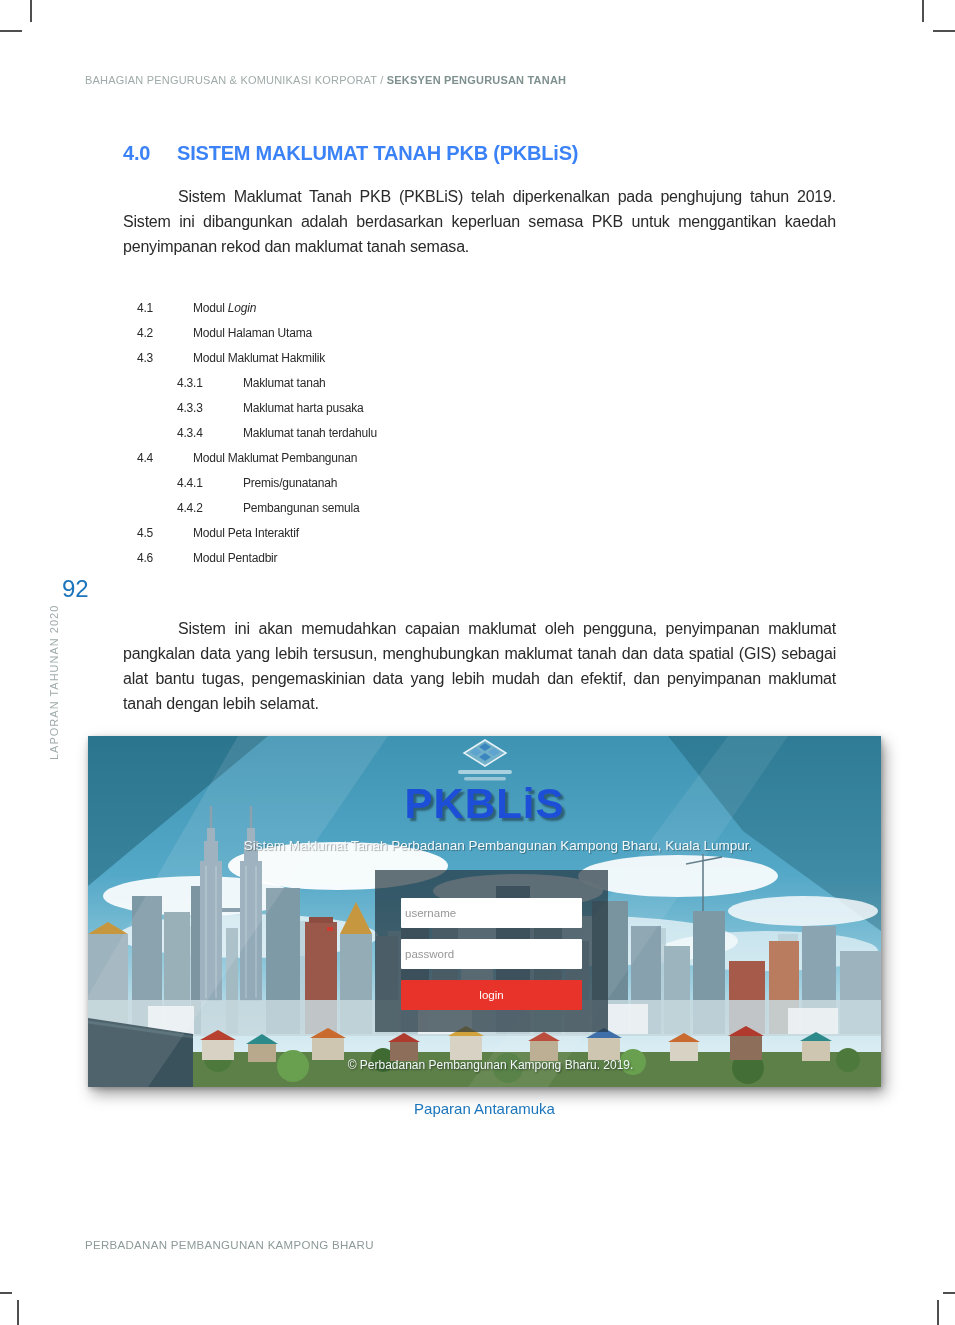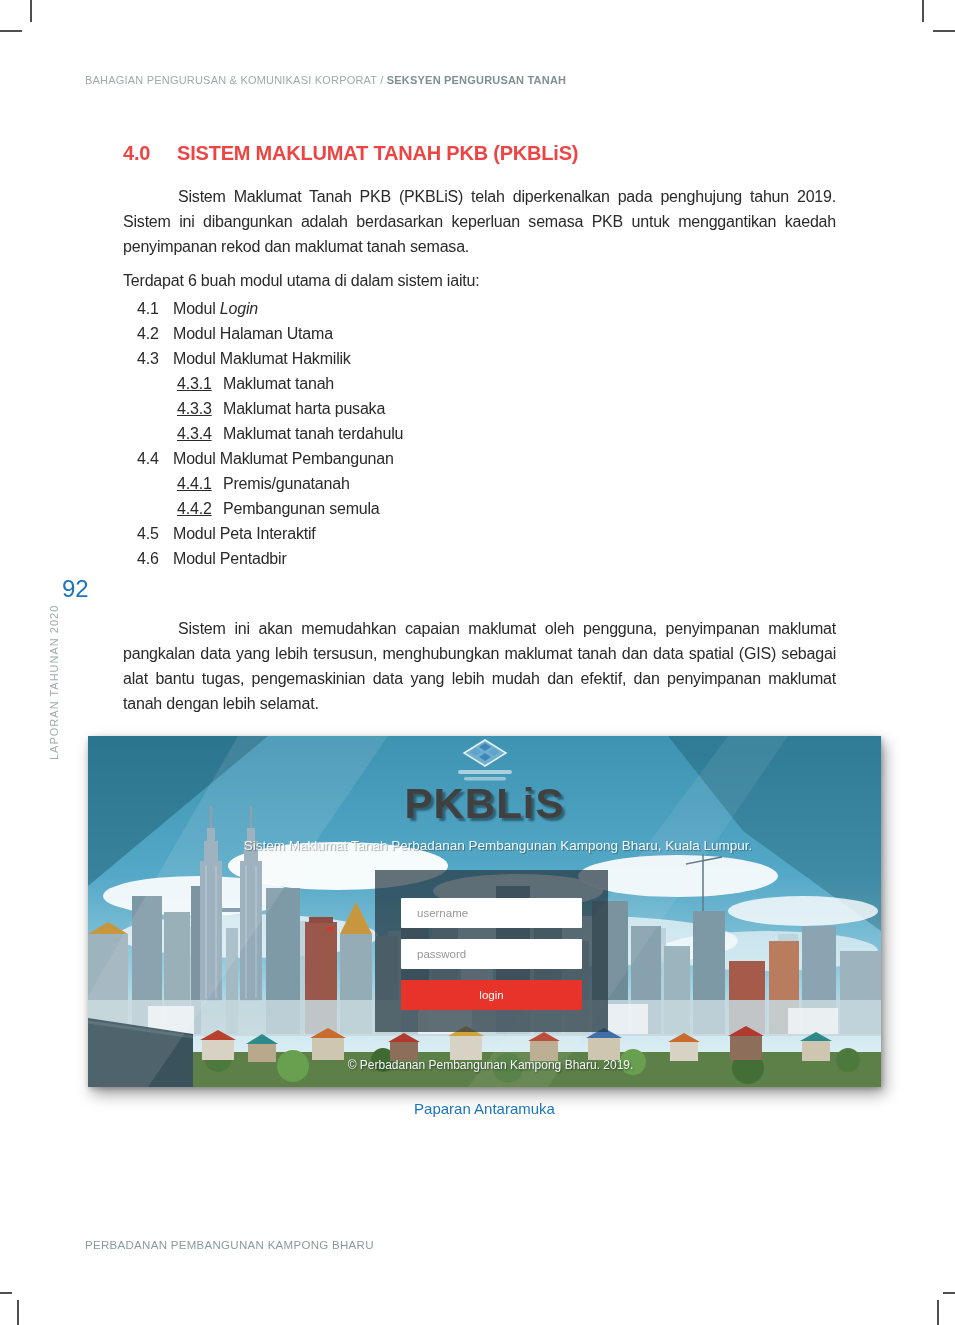--- a/index.html
+++ b/index.html
@@ -9,56 +9,56 @@
   
   .cm{position:absolute;background:#4f4f4f;}
 
   
   .runhead{position:absolute;left:85px;top:74px;font-size:11px;letter-spacing:.2px;white-space:nowrap;}
   .hdr-light{color:#9fabaa;}
   .hdr-bold{color:#7e908e;font-weight:bold;}
 
   
   .heading{position:absolute;left:123px;top:142px;display:flex;font-size:20px;font-weight:bold;
-           color:#ef4444;letter-spacing:-.2px;}
+           color:#3b82f6;letter-spacing:-.2px;}
   .heading .num{width:54px;}
 
   .body-text{position:absolute;left:123px;width:713px;font-size:16px;line-height:25px;
              letter-spacing:-.2px;color:#2a2a2a;}
   .p1{top:184px;text-align:justify;text-indent:55px;}
   .intro{top:268px;}
   .p2{top:616px;text-align:justify;text-indent:55px;}
 
   
   .mod-list{position:absolute;left:123px;top:296px;width:713px;}
-  .mod-row{display:flex;line-height:25px;font-size:16px;letter-spacing:-.2px;}
+  .mod-row{display:flex;line-height:25px;font-size:12px;letter-spacing:-.2px;gap:20px;}
   .mod-row.lvl1{padding-left:14px;}
   .mod-row.lvl1 .mod-num{width:36px;flex:none;}
   .mod-row.lvl2{padding-left:54px;}
-  .mod-row.lvl2 .mod-num{width:46px;flex:none;text-decoration:underline;}
+  .mod-row.lvl2 .mod-num{width:46px;flex:none;}
 
   
   .page-num{position:absolute;left:62px;top:575px;font-size:24px;color:#1b75bc;}
   .vert-label{position:absolute;left:48px;top:610px;height:150px;writing-mode:vertical-rl;
               transform:rotate(180deg);font-size:11px;color:#9fabaa;letter-spacing:1px;white-space:nowrap;}
   .footer{position:absolute;left:85px;top:1239px;font-size:11.5px;color:#8d9a98;letter-spacing:.3px;}
 
   
   .figure{position:absolute;left:88px;top:736px;width:793px;height:351px;overflow:hidden;
           box-shadow:4px 7px 14px rgba(0,0,0,.38),1px 2px 5px rgba(0,0,0,.22);}
   .figure svg.sky{position:absolute;left:0;top:0;width:100%;height:100%;}
   .logo{position:absolute;left:50%;transform:translateX(-50%);top:3px;}
   .app-title{position:absolute;left:0;right:0;top:44px;text-align:center;font-size:42px;font-weight:bold;
-             color:#404040;letter-spacing:1px;text-shadow:3px 3px 2px rgba(23,45,56,.55);}
+             color:#1d4ed8;letter-spacing:1px;text-shadow:3px 3px 2px rgba(23,45,56,.55);}
   .app-subtitle{position:absolute;left:0;right:0;top:102px;text-align:center;font-size:13.5px;
                 color:#f4fafc;text-shadow:1px 1px 1px rgba(0,0,0,.35);padding-left:27px;}
   .login-panel{position:absolute;left:287px;top:134px;width:233px;height:162px;
                background:rgba(36,52,62,.70);box-sizing:border-box;padding:28px 26px 0;}
   .login-input{display:block;width:100%;height:30px;margin-bottom:11px;border:none;background:#fff;
-               font-size:11.5px;color:#444;padding:0 16px;box-sizing:border-box;border-radius:1px;
+               font-size:11.5px;color:#444;padding:0 4px;box-sizing:border-box;border-radius:1px;
                font-family:"Liberation Sans",sans-serif;}
   .login-input::placeholder{color:#979797;}
   .login-btn{display:block;width:100%;height:30px;background:#e8332a;color:#fff;border:none;
              font-size:11.5px;border-radius:1px;cursor:pointer;font-family:"Liberation Sans",sans-serif;}
   .copyright{position:absolute;left:12px;right:0;top:322px;text-align:center;font-size:12px;
              color:#f2f7f9;text-shadow:1px 1px 2px rgba(0,0,0,.5);}
 
   .caption{position:absolute;left:88px;top:1100px;width:793px;text-align:center;
            color:#1b75bc;font-size:15px;}
   i{font-style:italic;}
@@ -80,21 +80,20 @@
   <div class="runhead">
     <span class="hdr-light">BAHAGIAN PENGURUSAN &amp; KOMUNIKASI KORPORAT</span><span class="hdr-light"> / </span><span class="hdr-bold">SEKSYEN PENGURUSAN TANAH</span>
   </div>
 
   <div class="heading">
     <span class="num">4.0</span>
     <span>SISTEM MAKLUMAT TANAH PKB (PKBLiS)</span>
   </div>
 
   <div class="body-text p1">Sistem Maklumat Tanah PKB (PKBLiS) telah diperkenalkan pada penghujung tahun 2019. Sistem ini dibangunkan adalah berdasarkan keperluan semasa PKB untuk menggantikan kaedah penyimpanan rekod dan maklumat tanah semasa.</div>
-  <div class="body-text intro">Terdapat 6 buah modul utama di dalam sistem iaitu:</div>
   <div class="mod-list" id="module-list">
       <div class="mod-row lvl1">
         <span class="mod-num">4.1</span>
         <span class="mod-label">Modul <i>Login</i></span>
       </div>
       <div class="mod-row lvl1">
         <span class="mod-num">4.2</span>
         <span class="mod-label">Modul Halaman Utama</span>
       </div>
       <div class="mod-row lvl1">

